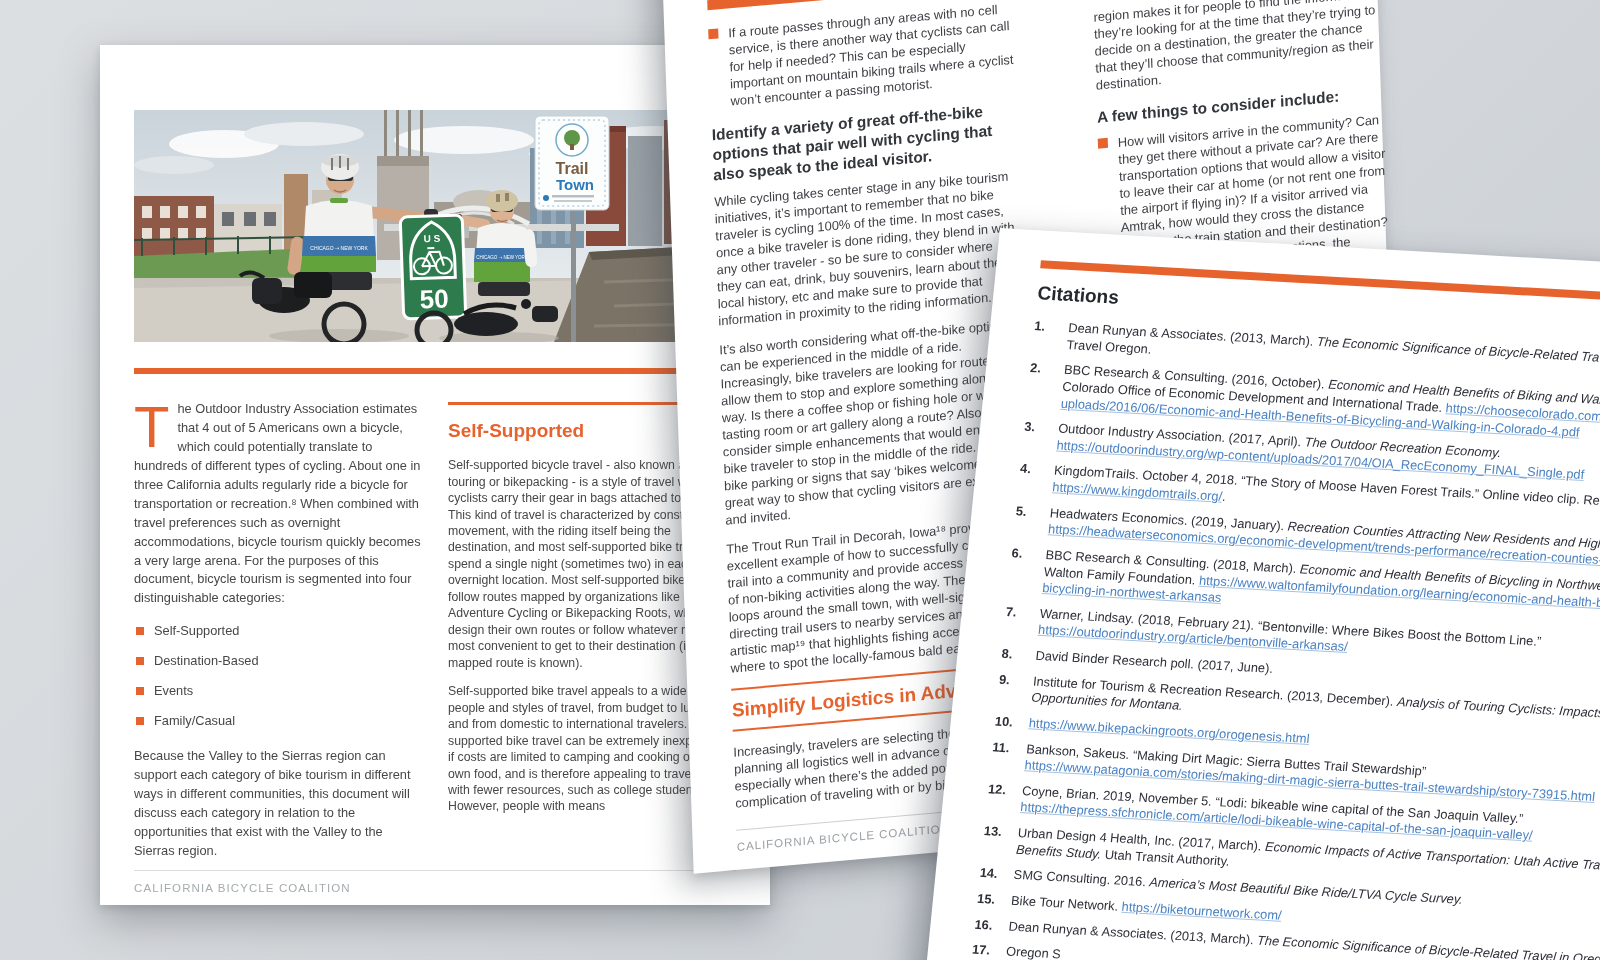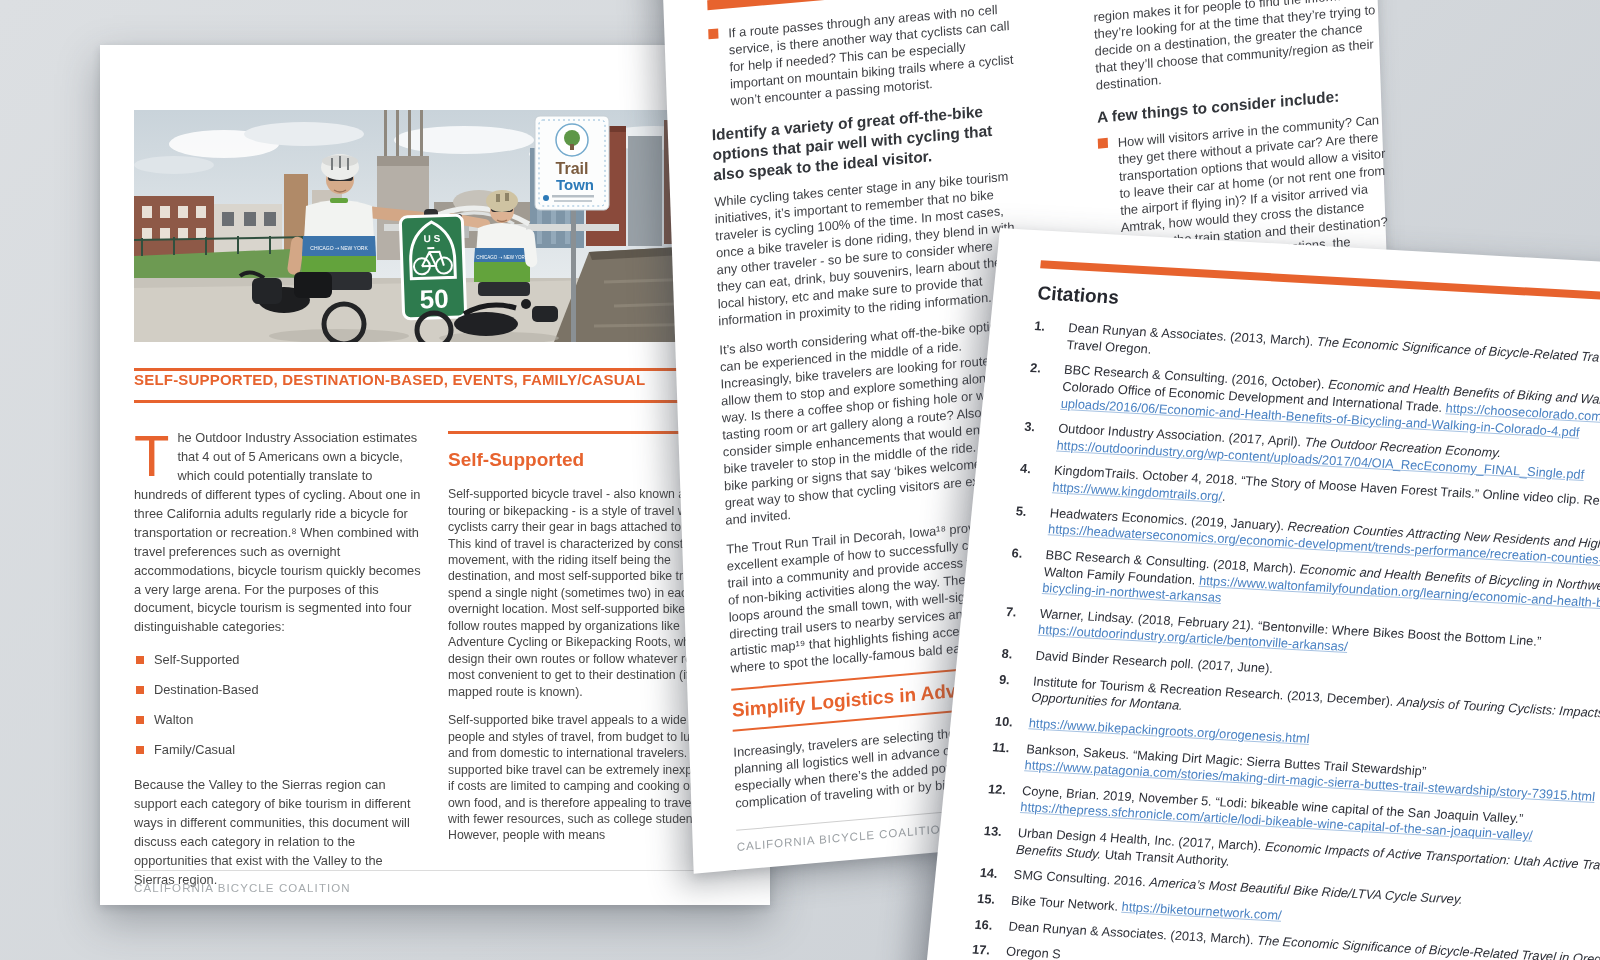--- a/index.html
+++ b/index.html
@@ -219,40 +219,39 @@
           <circle cx="210" cy="214" r="20" fill="none" stroke="#232426" stroke-width="5"></circle>
           <path d="M330 204 q24 -14 52 -6" stroke="#1a1b1d" stroke-width="5" fill="none"></path>
           <circle cx="392" cy="194" r="5" fill="#1d1e20"></circle>
           <ellipse cx="352" cy="214" rx="32" ry="12" fill="#202124"></ellipse>
           <circle cx="300" cy="220" r="17" fill="none" stroke="#232426" stroke-width="5"></circle>
           <rect x="398" y="196" width="26" height="16" rx="5" fill="#232528"></rect>
         </g>
       </svg>
 
       <div class="rule" style="margin-top:26px"></div>
-      <div class="p1-sub">SELF-SUPPORTED, DESTINATION-BASED, EVENTS, FAMILY/CASUAL</div>
       <div class="rule"></div>
 
       <div class="cols">
         <div class="col">
           <div>
             <span class="dropcap">T</span><span>he Outdoor Industry Association estimates that 4 out of 5 Americans own a bicycle, which could potentially translate to hundreds of different types of cycling. About one in three California adults regularly ride a bicycle for transportation or recreation.⁸ When combined with travel preferences such as overnight accommodations, bicycle tourism quickly becomes a very large arena. For the purposes of this document, bicycle tourism is segmented into four distinguishable categories:</span>
           </div>
           <div class="catlist">
               <div class="cat">
                 <span class="sq"></span>
                 <span>Self-Supported</span>
               </div>
               <div class="cat">
                 <span class="sq"></span>
                 <span>Destination-Based</span>
               </div>
               <div class="cat">
                 <span class="sq"></span>
-                <span>Walton</span>
+                <span>Events</span>
               </div>
               <div class="cat">
                 <span class="sq"></span>
                 <span>Family/Casual</span>
               </div>
             </div>
           <div>Because the Valley to the Sierras region can support each category of bike tourism in different ways in different communities, this document will discuss each category in relation to the opportunities that exist with the Valley to the Sierras region.</div>
         </div>
         <div class="col col2">
           <div class="rule col2head"></div>

